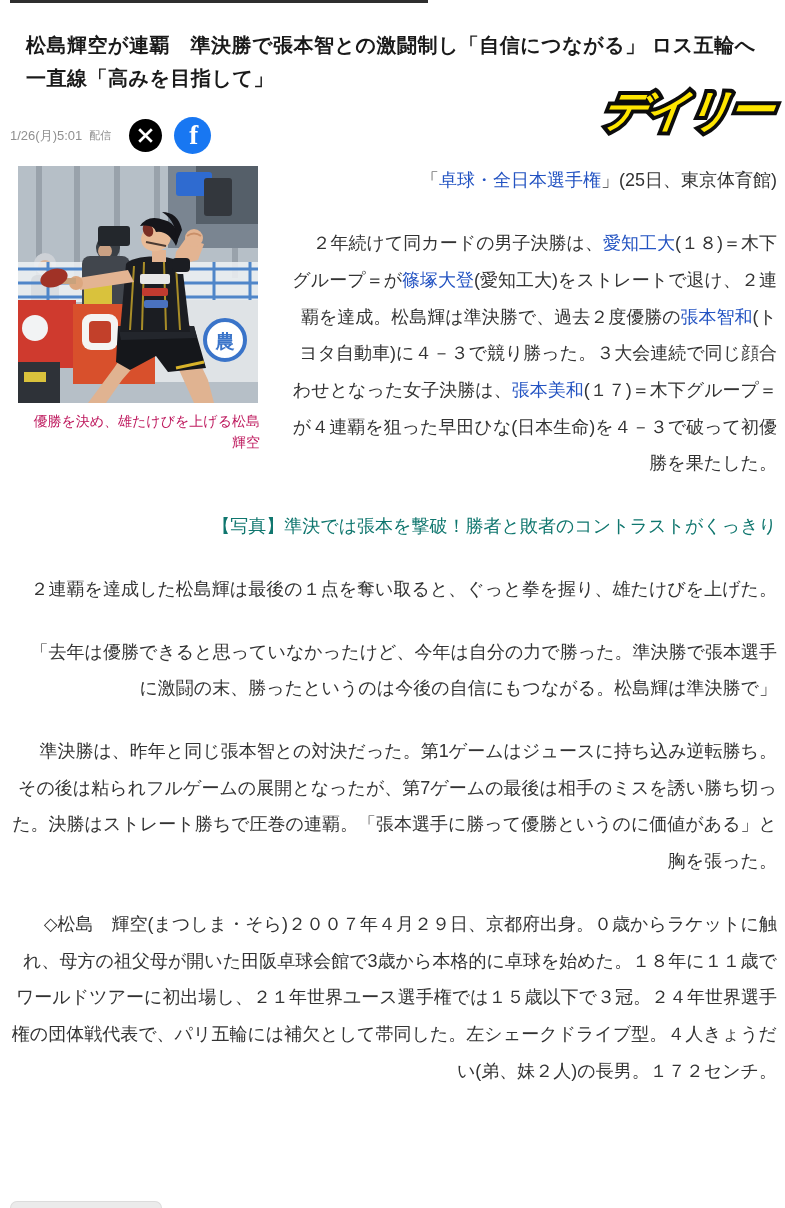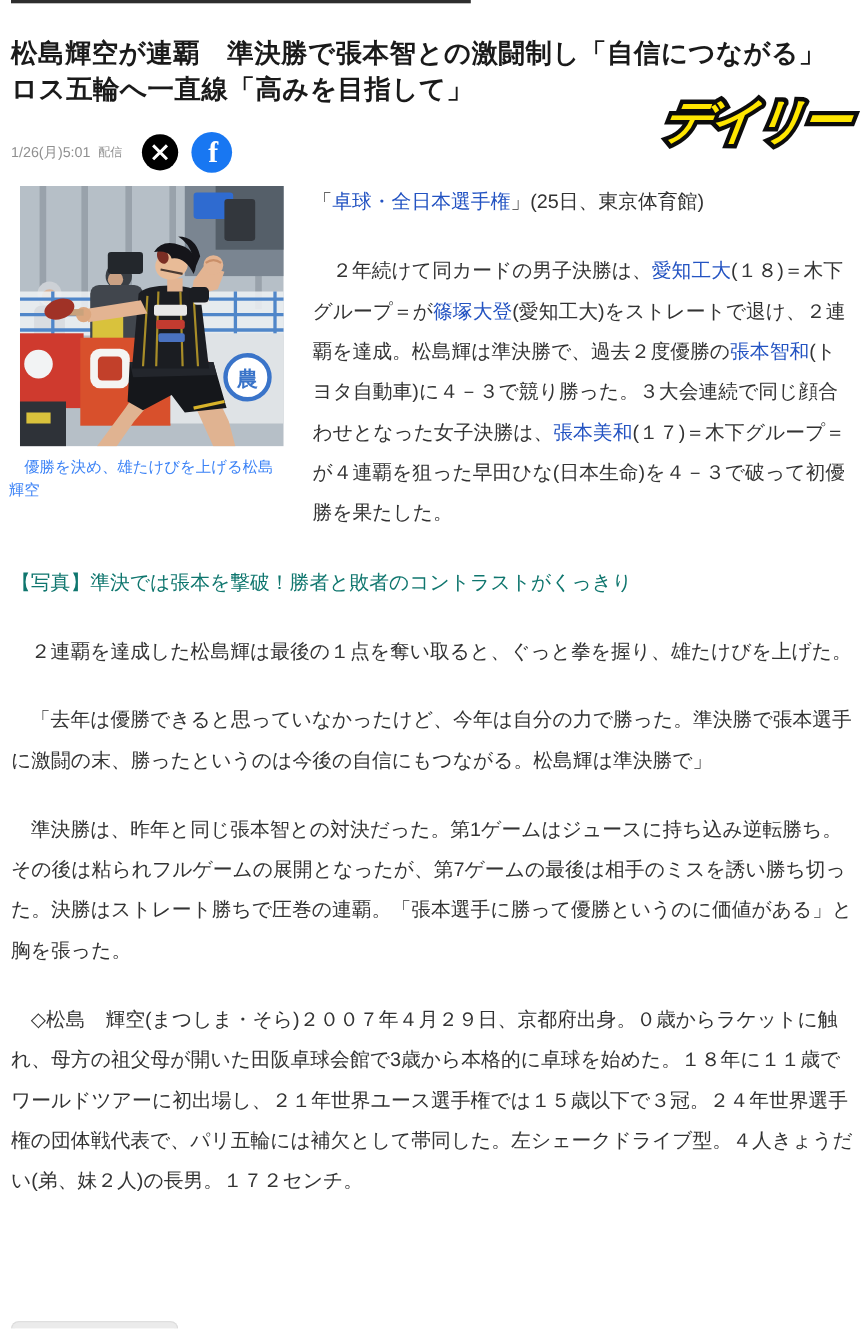--- a/index.html
+++ b/index.html
@@ -1,35 +1,35 @@
 <!DOCTYPE html>
 <html lang="ja"><head>
 <meta charset="utf-8">
 <style>
   html,body{margin:0;padding:0;background:#fff;}
   body{font-family:"Liberation Sans","DejaVu Sans",sans-serif;}
   .page{position:relative;width:785px;height:1208px;background:#fff;overflow:hidden;}
   .top-rule{position:absolute;top:0;left:10px;width:418px;height:3px;background:#2e2e2e;}
-  .headline{padding:16px 14px 0 10px;font-size:24px;font-weight:700;color:#1a1a1a;line-height:33px;letter-spacing:.5px;}
+  .headline{padding:16px 14px 0 26px;font-size:20px;font-weight:700;color:#1a1a1a;line-height:33px;letter-spacing:.5px;}
   .meta-row{display:flex;align-items:center;margin:22px 0 0 10px;height:37px;}
   .meta-date{font-size:13px;color:#909090;}
   .meta-label{font-size:11px;color:#909090;margin-left:7px;}
   .share-btn{border-radius:50%;display:flex;align-items:center;justify-content:center;cursor:pointer;}
   .icon-x{width:33px;height:33px;background:#000;margin-left:18px;}
   .icon-fb{width:37px;height:37px;background:#1877f2;margin-left:12px;color:#fff;
            font-family:"Liberation Serif",serif;font-weight:700;font-size:27px;line-height:1;
            padding-left:2px;box-sizing:border-box;}
   .brand-logo{position:absolute;top:80px;right:0;}
   .article{margin:8px 8px 0 10px;font-size:18px;line-height:2.04;color:#333;}
-  .article p{margin:26px 0 0 0;}
+  .article p{margin:26px 0 0 0;text-align:right;}
   .article p:first-of-type{margin-top:0;}
   .figure{float:left;width:240px;margin:4px 26px 0 8px;padding-bottom:10px;}
   .figure .photo-wrap{width:240px;height:237px;overflow:hidden;cursor:pointer;}
-  .caption{margin:8px 0 0 -10px;width:252px;font-size:14px;line-height:21px;color:#3b82f6;
-           text-indent:1em;cursor:pointer;}
+  .caption{margin:8px 0 0 -10px;width:252px;font-size:14px;line-height:21px;color:#be185d;
+           text-indent:1em;cursor:pointer;text-align:right;}
   .lnk{color:#2353c2;cursor:pointer;}
   .photo-link{color:#0f766e;font-weight:400;cursor:pointer;}
   .bottom-pill{position:absolute;bottom:0;left:10px;width:150px;height:6px;background:#ebebeb;
                border-radius:8px 8px 0 0;border:1px solid #dcdcdc;border-bottom:none;}
 </style>
 </head>
 <body>
 
 <div class="page">
   <div class="top-rule"></div>

